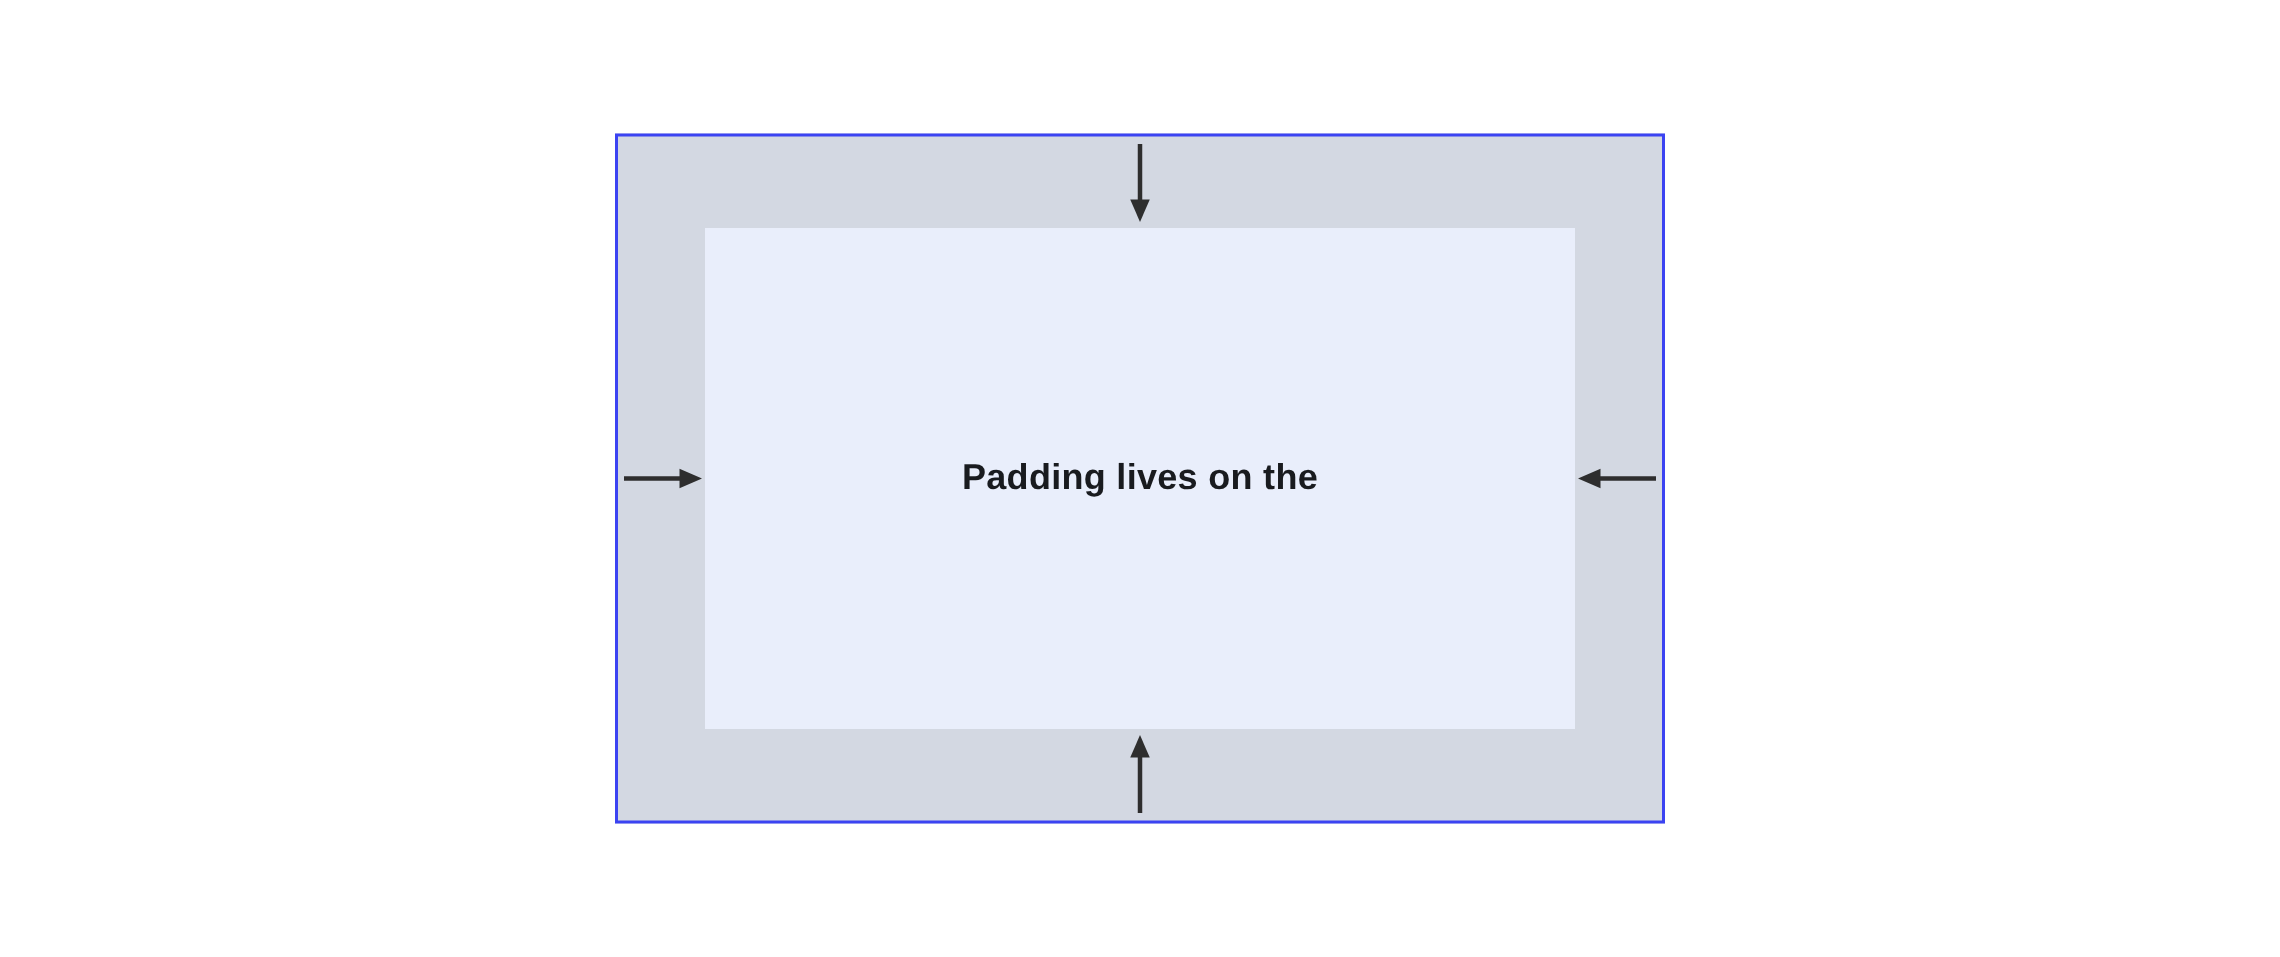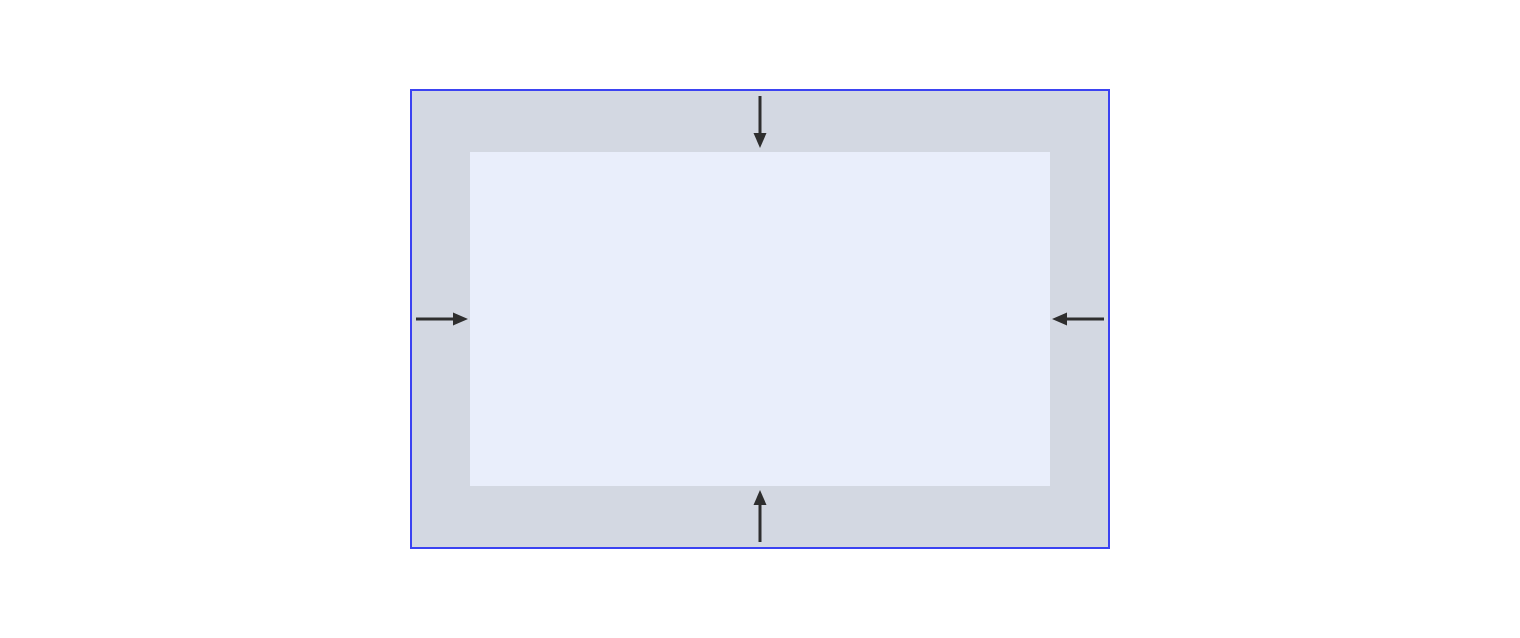--- a/index.html
+++ b/index.html
@@ -55,17 +55,18 @@
       <polygon points="37,1.5 37,14.5 52,8" fill="currentColor"></polygon>
     </svg>
 
     <svg class="arrow arrow-right" width="52" height="16" viewBox="0 0 52 16" aria-hidden="true">
       <line x1="52" y1="8" x2="13" y2="8" stroke="currentColor" stroke-width="3"></line>
       <polygon points="15,1.5 15,14.5 0,8" fill="currentColor"></polygon>
     </svg>
 
     <div class="content-box">
       <div class="label">
+        <div>Padding lives on the</div>
       </div>
     </div>
 
   </div>
 </div>
 
 </body></html>

